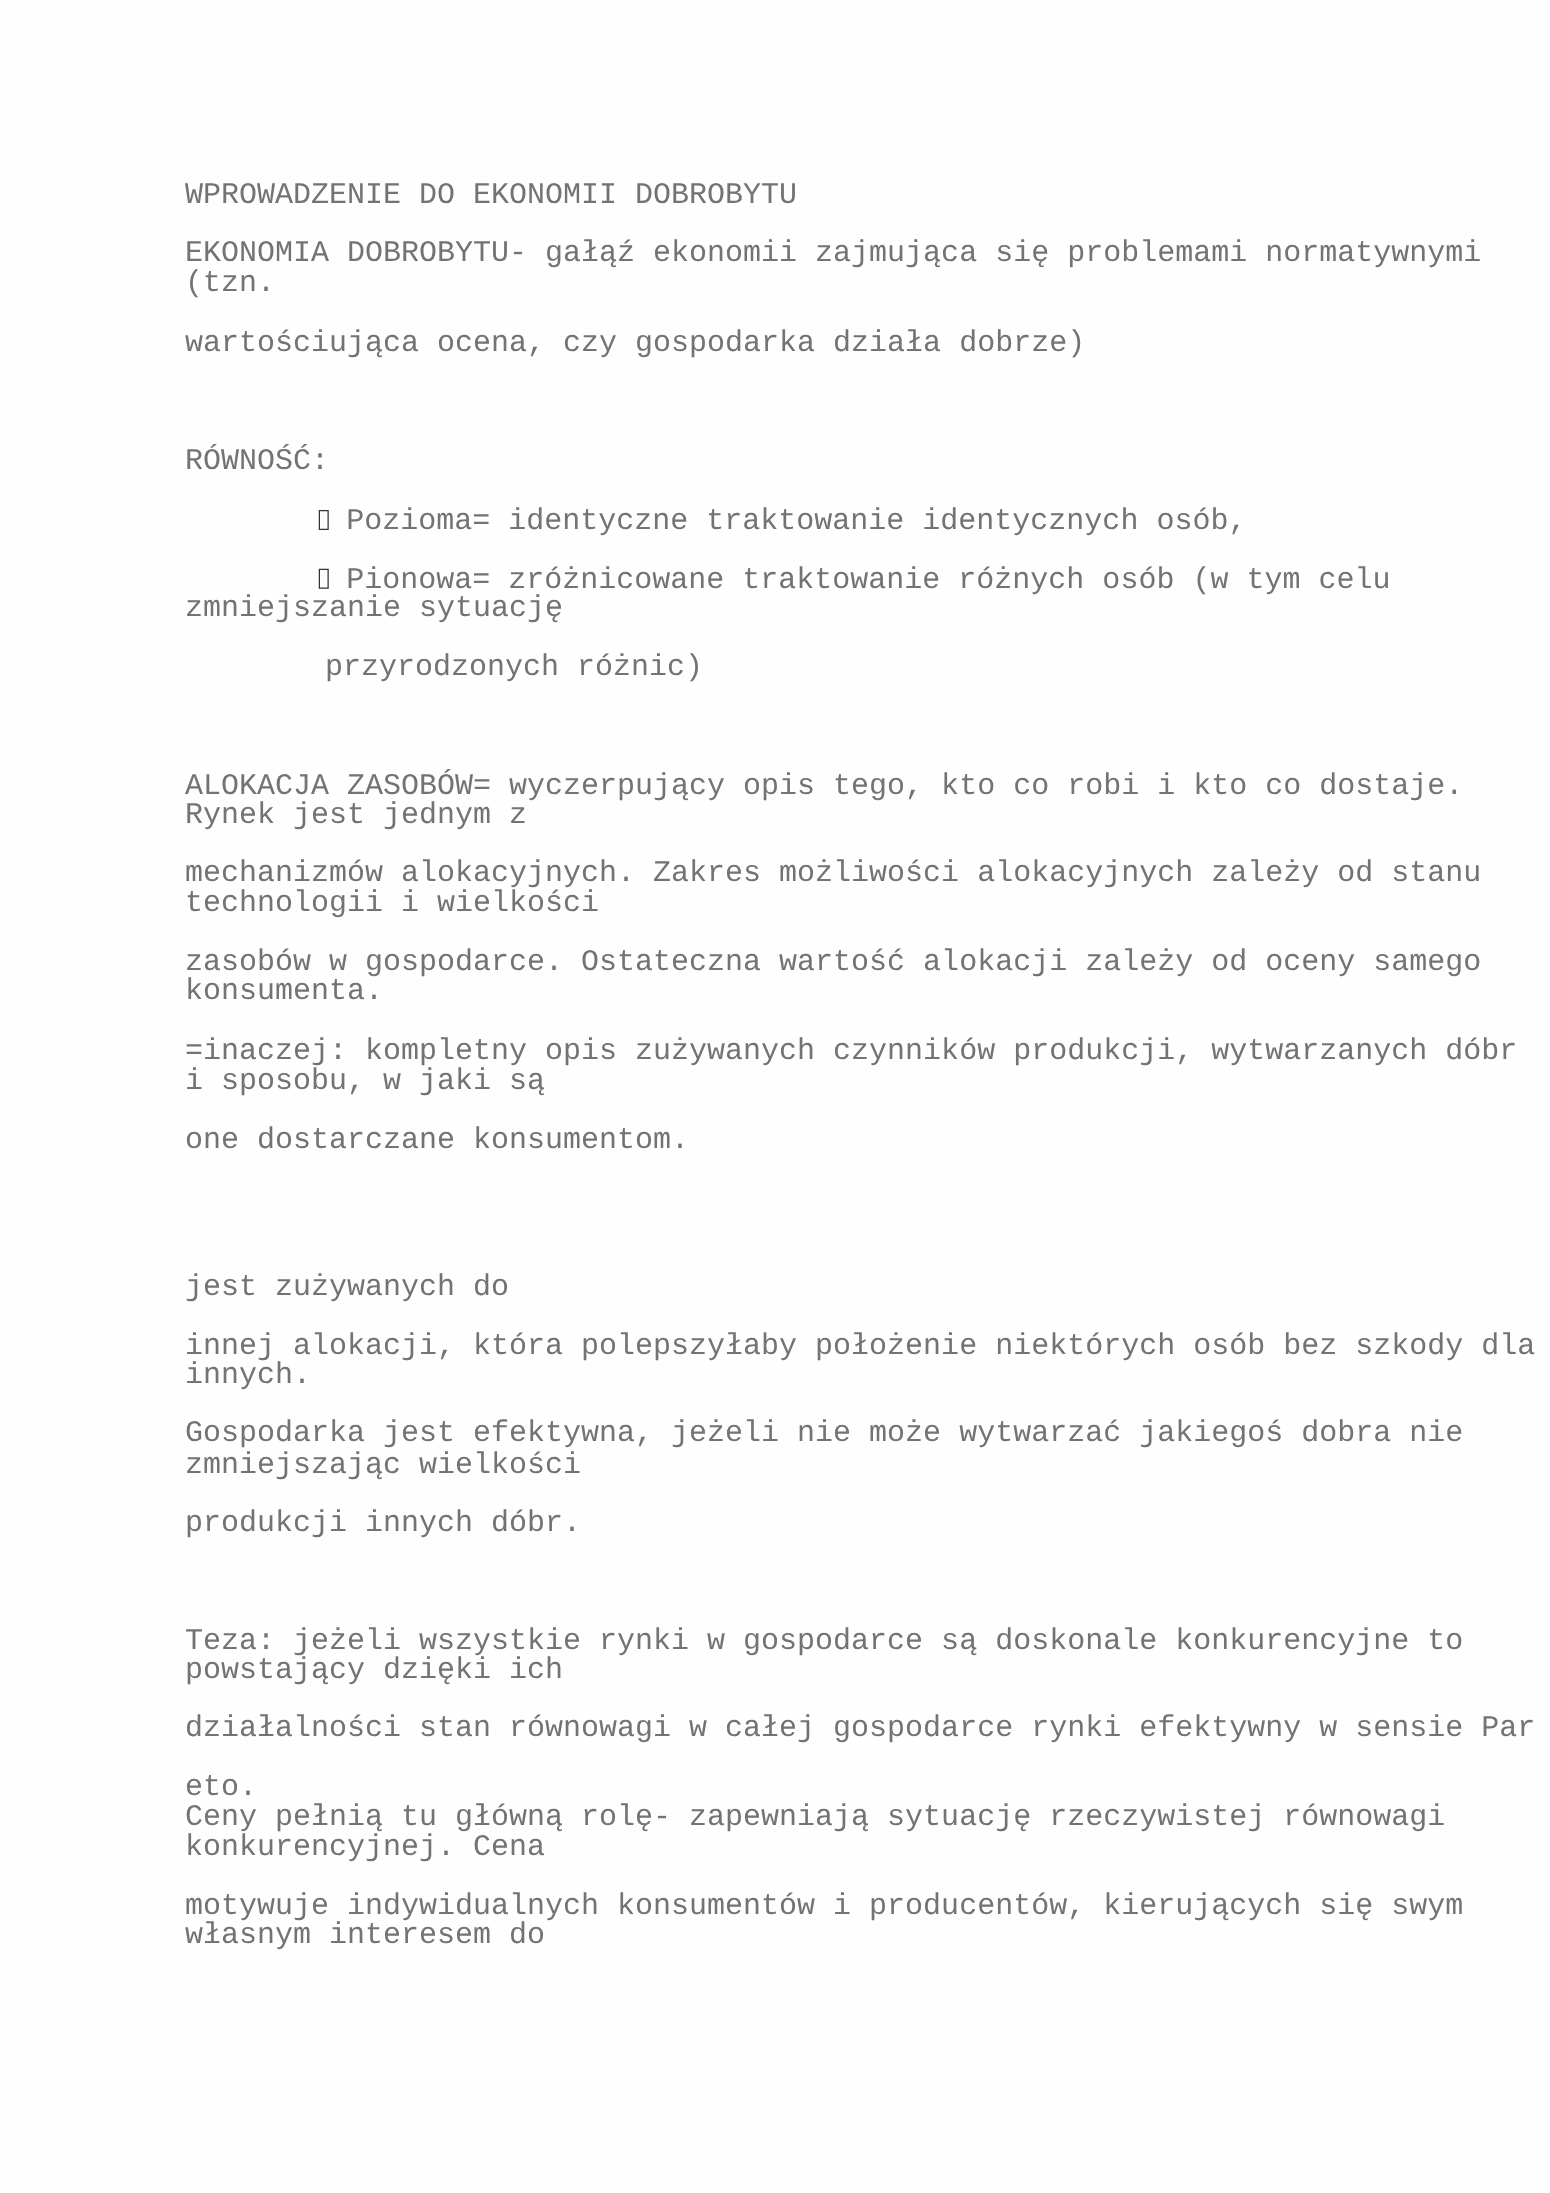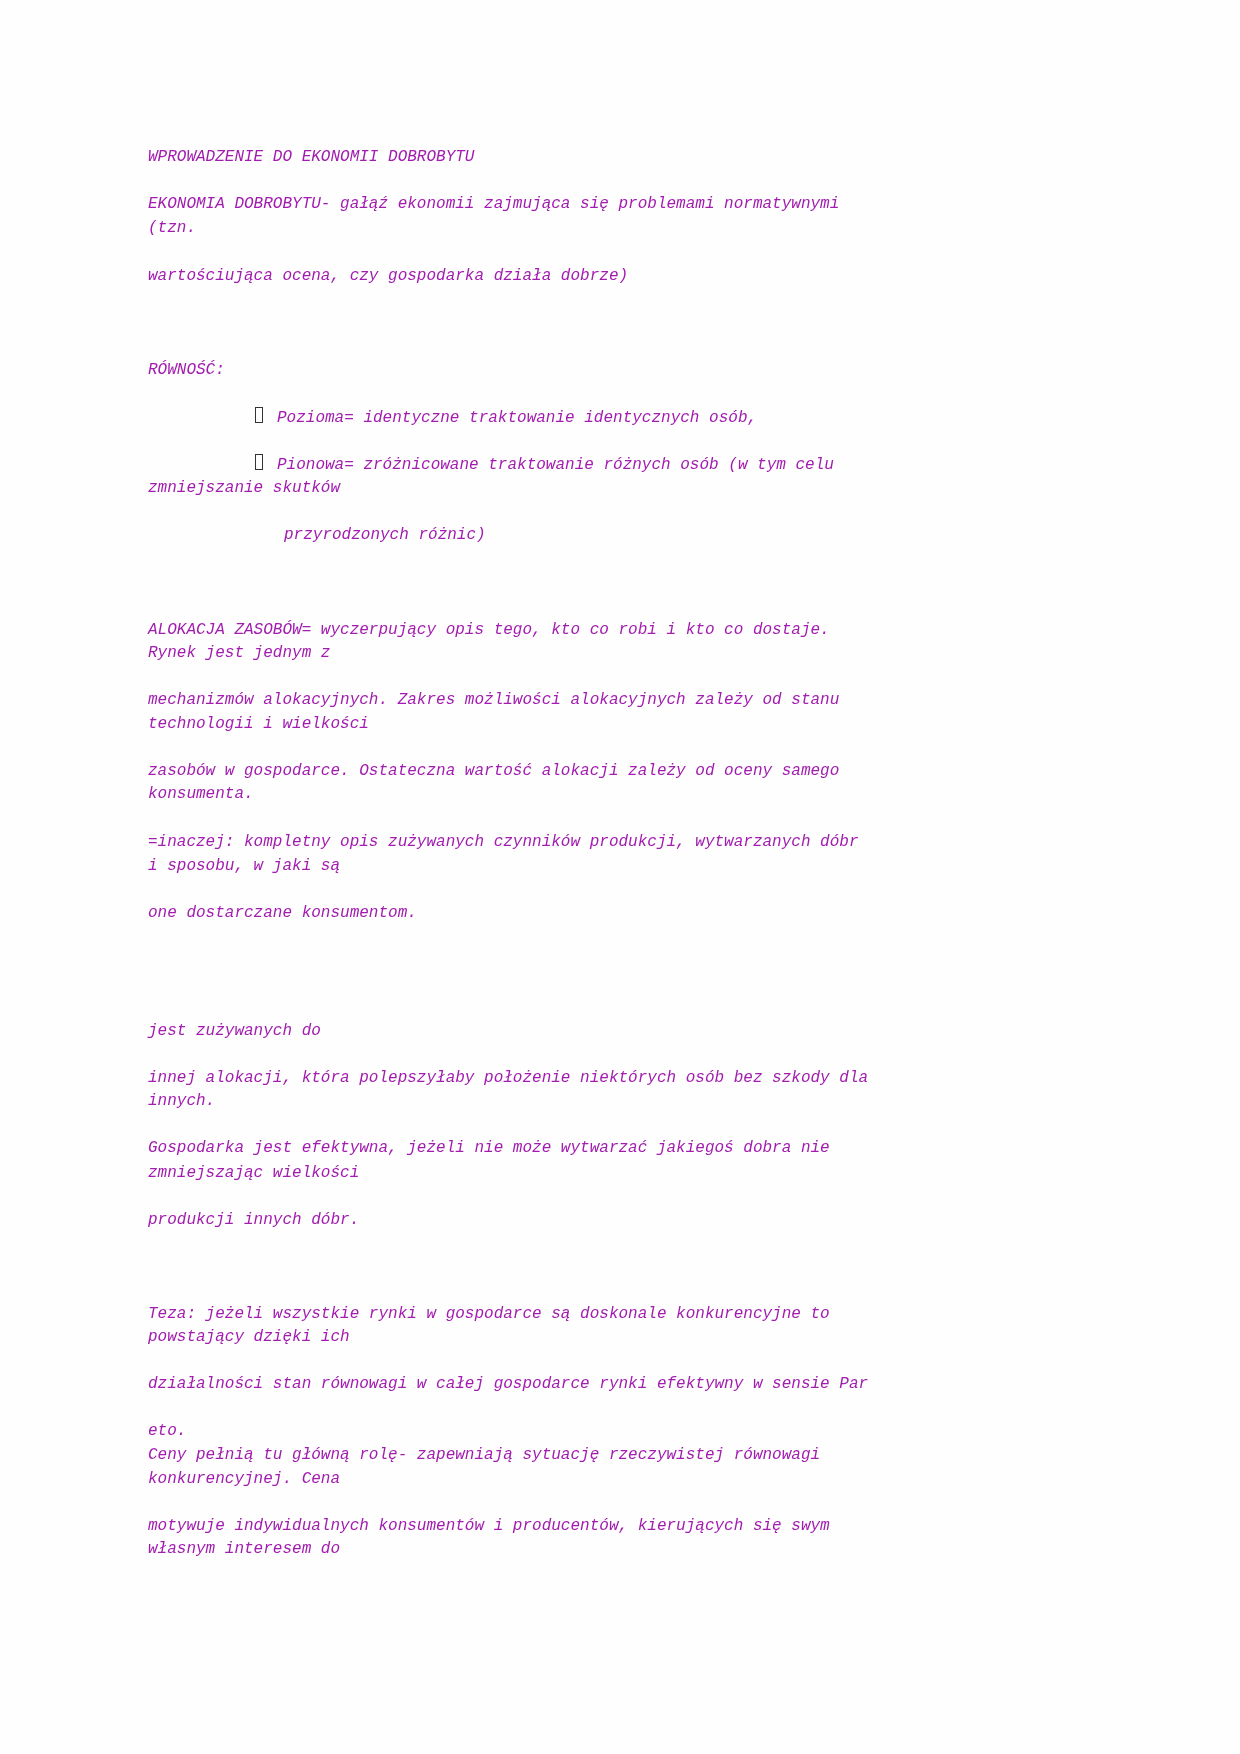--- a/index.html
+++ b/index.html
@@ -3,53 +3,52 @@
 <meta charset="utf-8">
 <style>
   html, body { margin: 0; padding: 0; background: #ffffff; }
   body { width: 1240px; height: 1754px; position: relative; overflow: hidden; }
   .page { position: absolute; left: 0; top: 0; width: 1240px; height: 1754px; background: #fefefe; }
   .line {
     position: absolute;
     left: 148px;
     white-space: pre;
     font-family: "Liberation Mono", "DejaVu Sans Mono", monospace;
-    font-size: 16px;
+    font-size: 24px;
     line-height: 24px;
-    color: #a21caf;
+    color: #737373;
     letter-spacing: 0px;
-    font-style: italic;
   }
   .bullet-row { left: 222px; margin-left: 33px; }
   .bullet-box {
     display: inline-block;
     width: 6px; height: 14px;
     border: 1px solid #333;
     margin-right: 14px;
     vertical-align: -1px;
   }
-  .indent2 { left: 260px; margin-left: 24px; }
+  .indent2 { left: 260px; }
 </style>
 </head>
 <body>
 
 <div class="page">
 
   <div class="line" style="top:145px">WPROWADZENIE DO EKONOMII DOBROBYTU</div>
 
   <div class="line" style="top:192px">EKONOMIA DOBROBYTU- gałąź ekonomii zajmująca się problemami normatywnymi</div>
   <div class="line" style="top:216px">(tzn.</div>
   <div class="line" style="top:264px">wartościująca ocena, czy gospodarka działa dobrze)</div>
 
   <div class="line" style="top:358px">RÓWNOŚĆ:</div>
 
   <div class="line bullet-row" style="top:406px"><span class="bullet-box"></span><span>Pozioma= identyczne traktowanie identycznych osób,</span></div>
 
   <div class="line bullet-row" style="top:453px"><span class="bullet-box"></span><span>Pionowa= zróżnicowane traktowanie różnych osób (w tym celu</span></div>
-  <div class="line" style="top:476px">zmniejszanie skutków</div>
+  <div class="line" style="top:476px">zmniejszanie sytuację</div>
   <div class="line indent2" style="top:523px">przyrodzonych różnic)</div>
 
   <div class="line" style="top:618px">ALOKACJA ZASOBÓW= wyczerpujący opis tego, kto co robi i kto co dostaje.</div>
   <div class="line" style="top:641px">Rynek jest jednym z</div>
   <div class="line" style="top:688px">mechanizmów alokacyjnych. Zakres możliwości alokacyjnych zależy od stanu</div>
   <div class="line" style="top:712px">technologii i wielkości</div>
   <div class="line" style="top:759px">zasobów w gospodarce. Ostateczna wartość alokacji zależy od oceny samego</div>
   <div class="line" style="top:782px">konsumenta.</div>
   <div class="line" style="top:830px">=inaczej: kompletny opis zużywanych czynników produkcji, wytwarzanych dóbr</div>
   <div class="line" style="top:854px">i sposobu, w jaki są</div>

